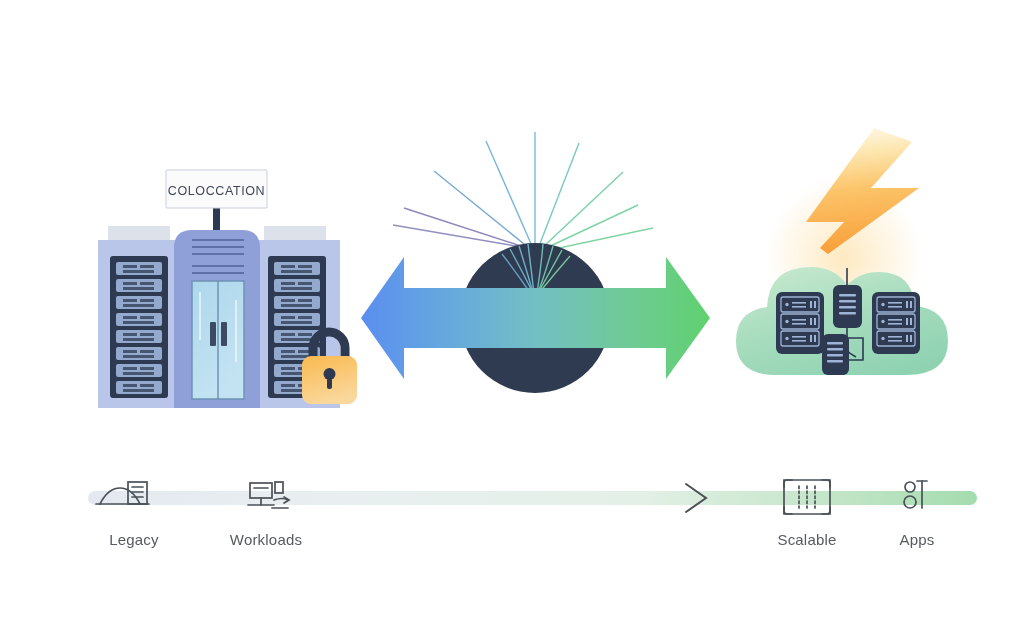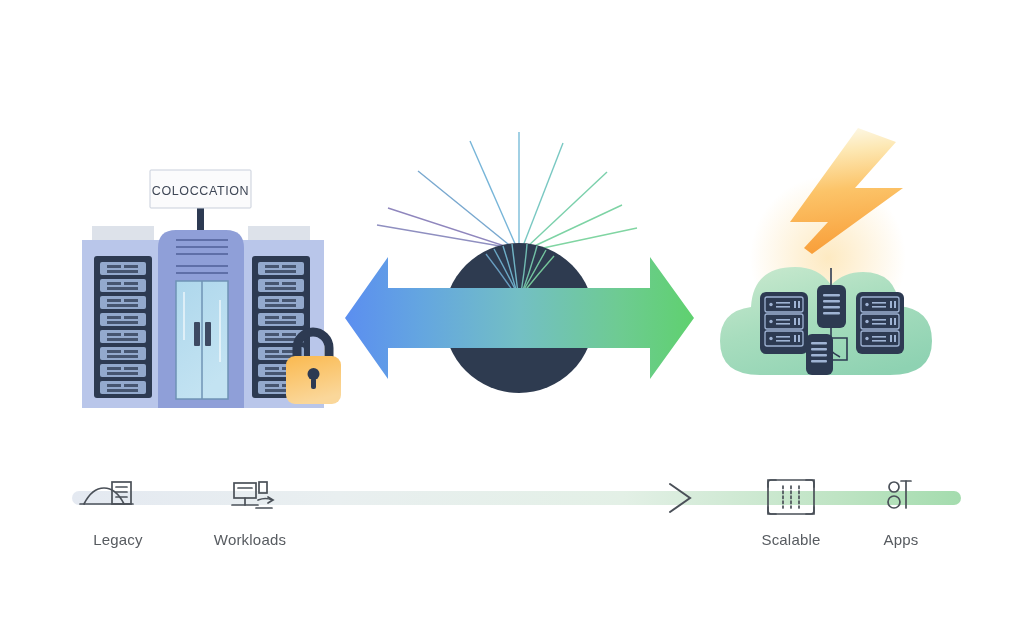--- a/index.html
+++ b/index.html
@@ -9,21 +9,21 @@
   body {
     width: 1024px;
     height: 640px;
     background: #ffffff;
     font-family: "Liberation Sans", sans-serif;
     overflow: hidden;
     position: relative;
   }
   #stage {
     position: absolute;
-    left: 0;
+    left: 16px;
     top: 0;
     width: 944px;
     height: 640px;
   }
   .scene-svg {
     position: absolute;
     left: 0;
     top: 0;
     width: 1024px;
     height: 640px;

